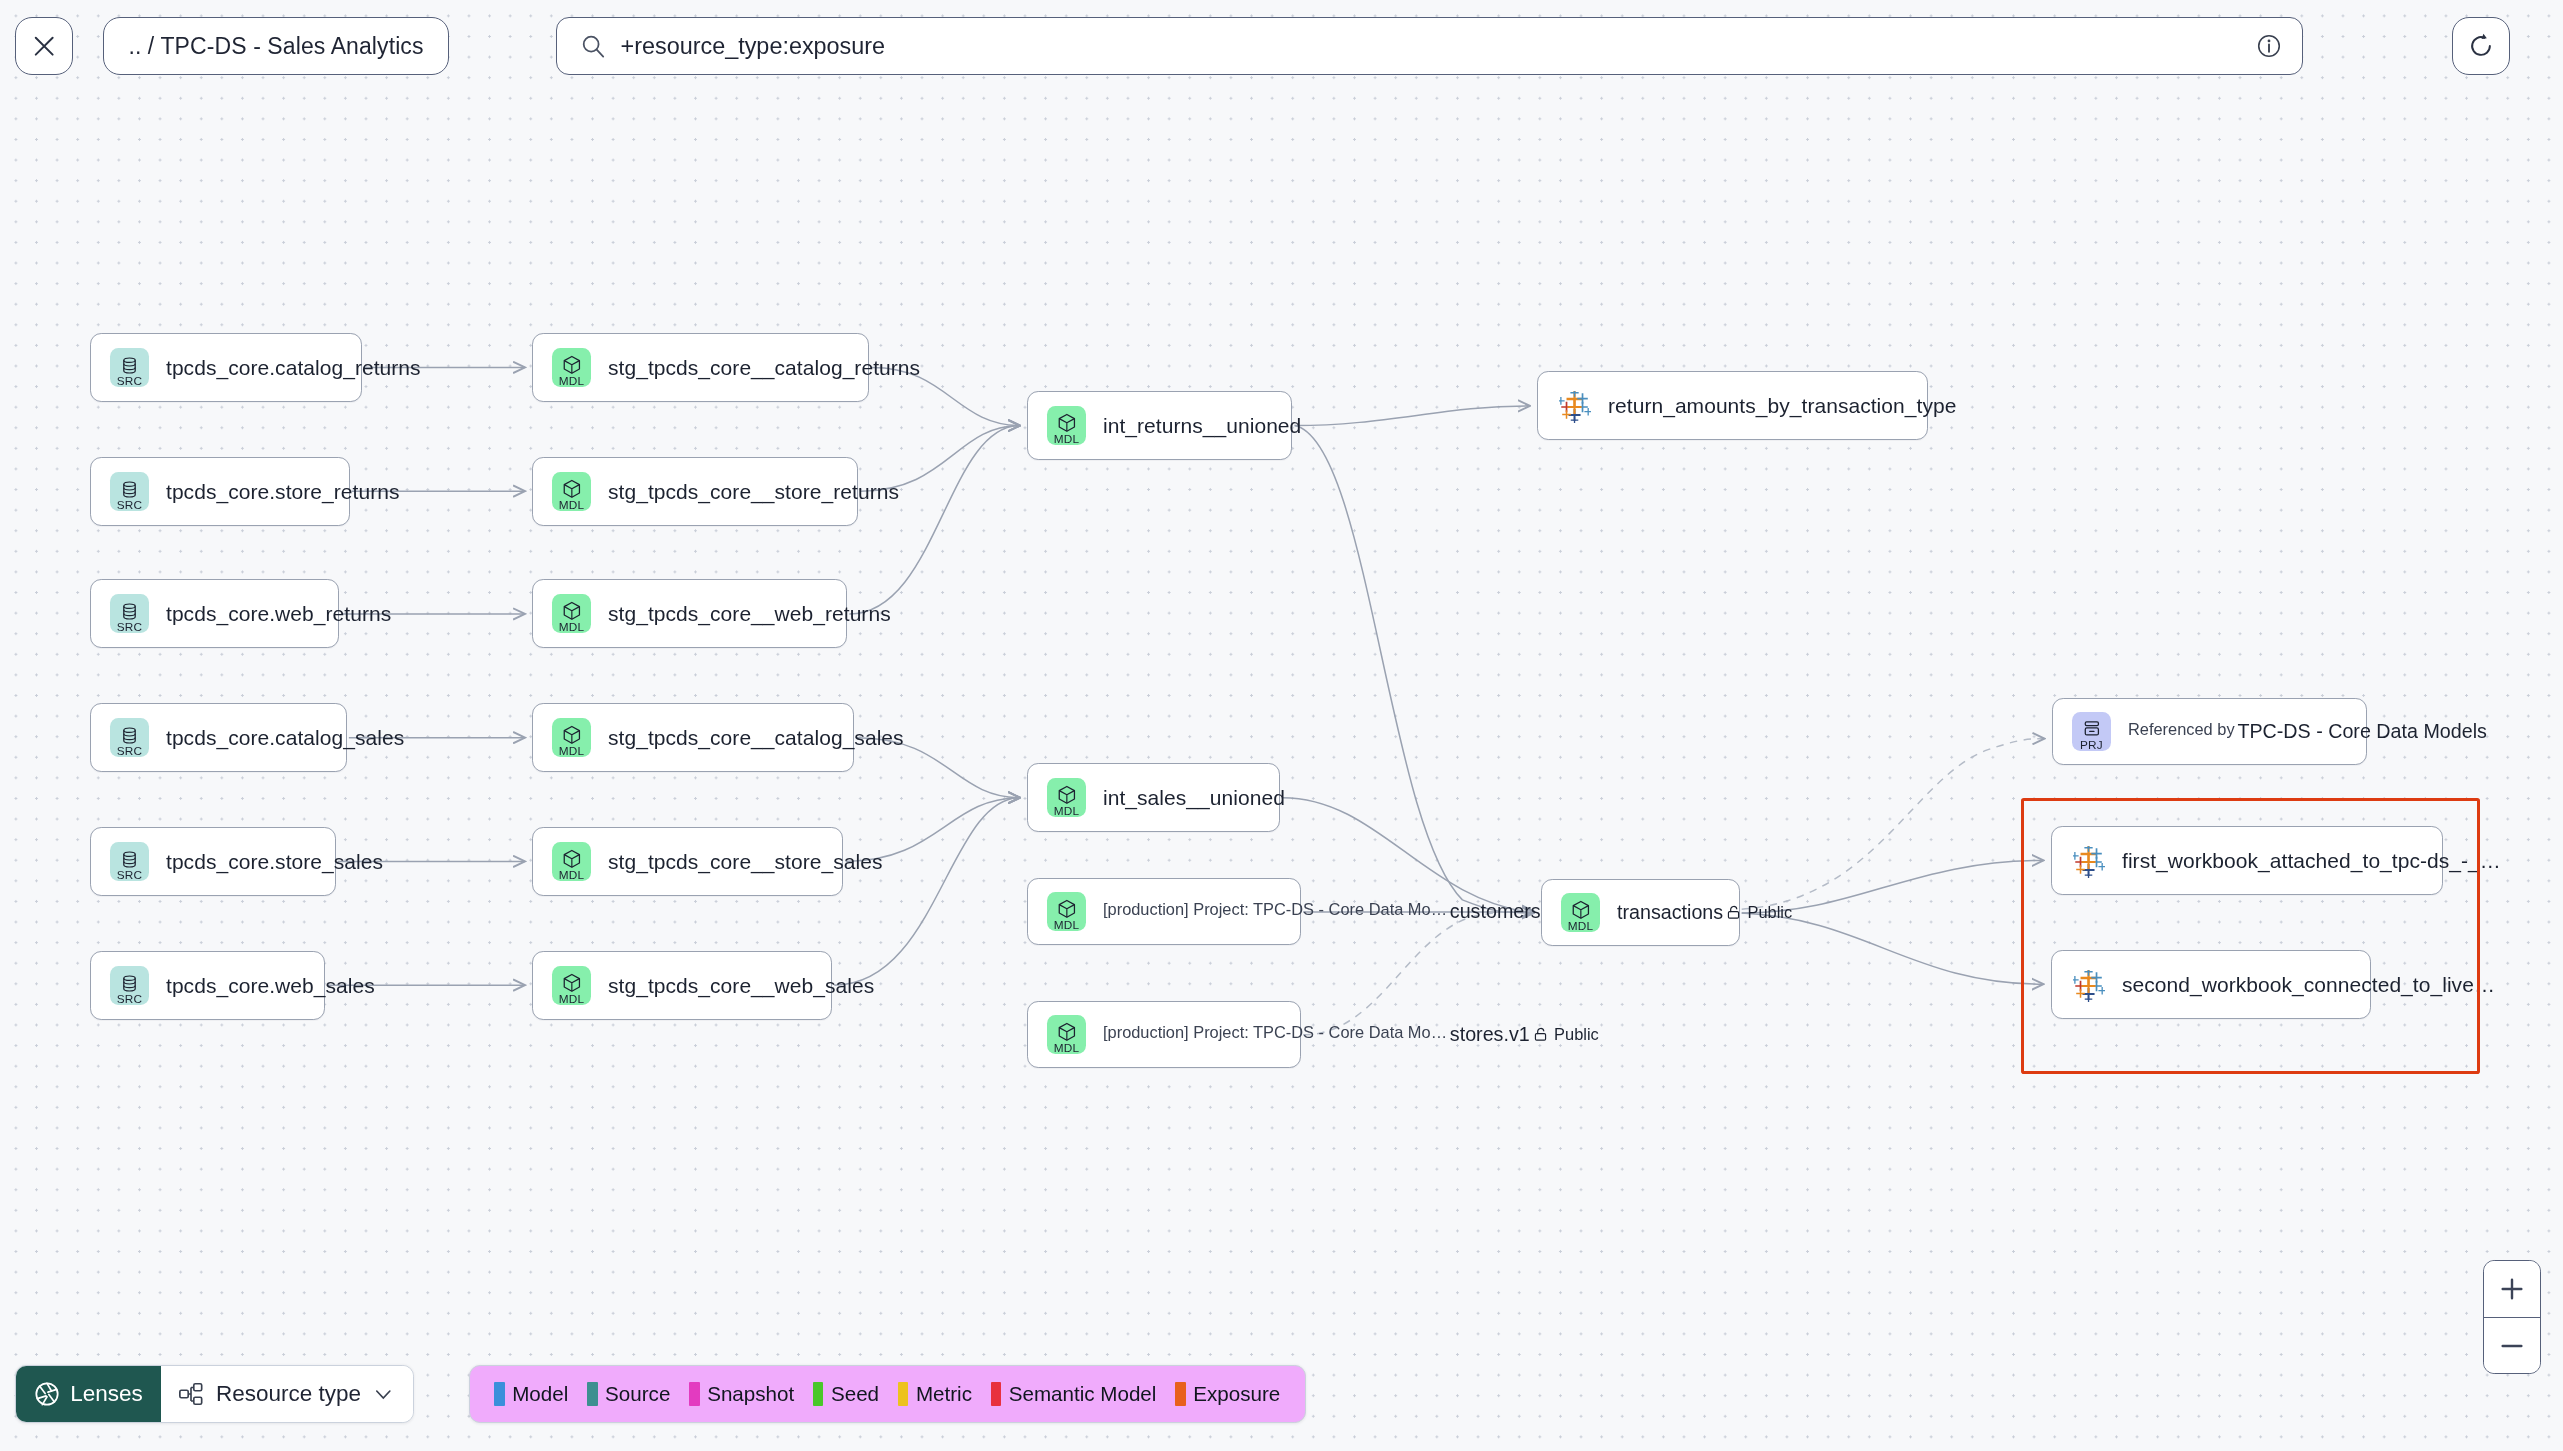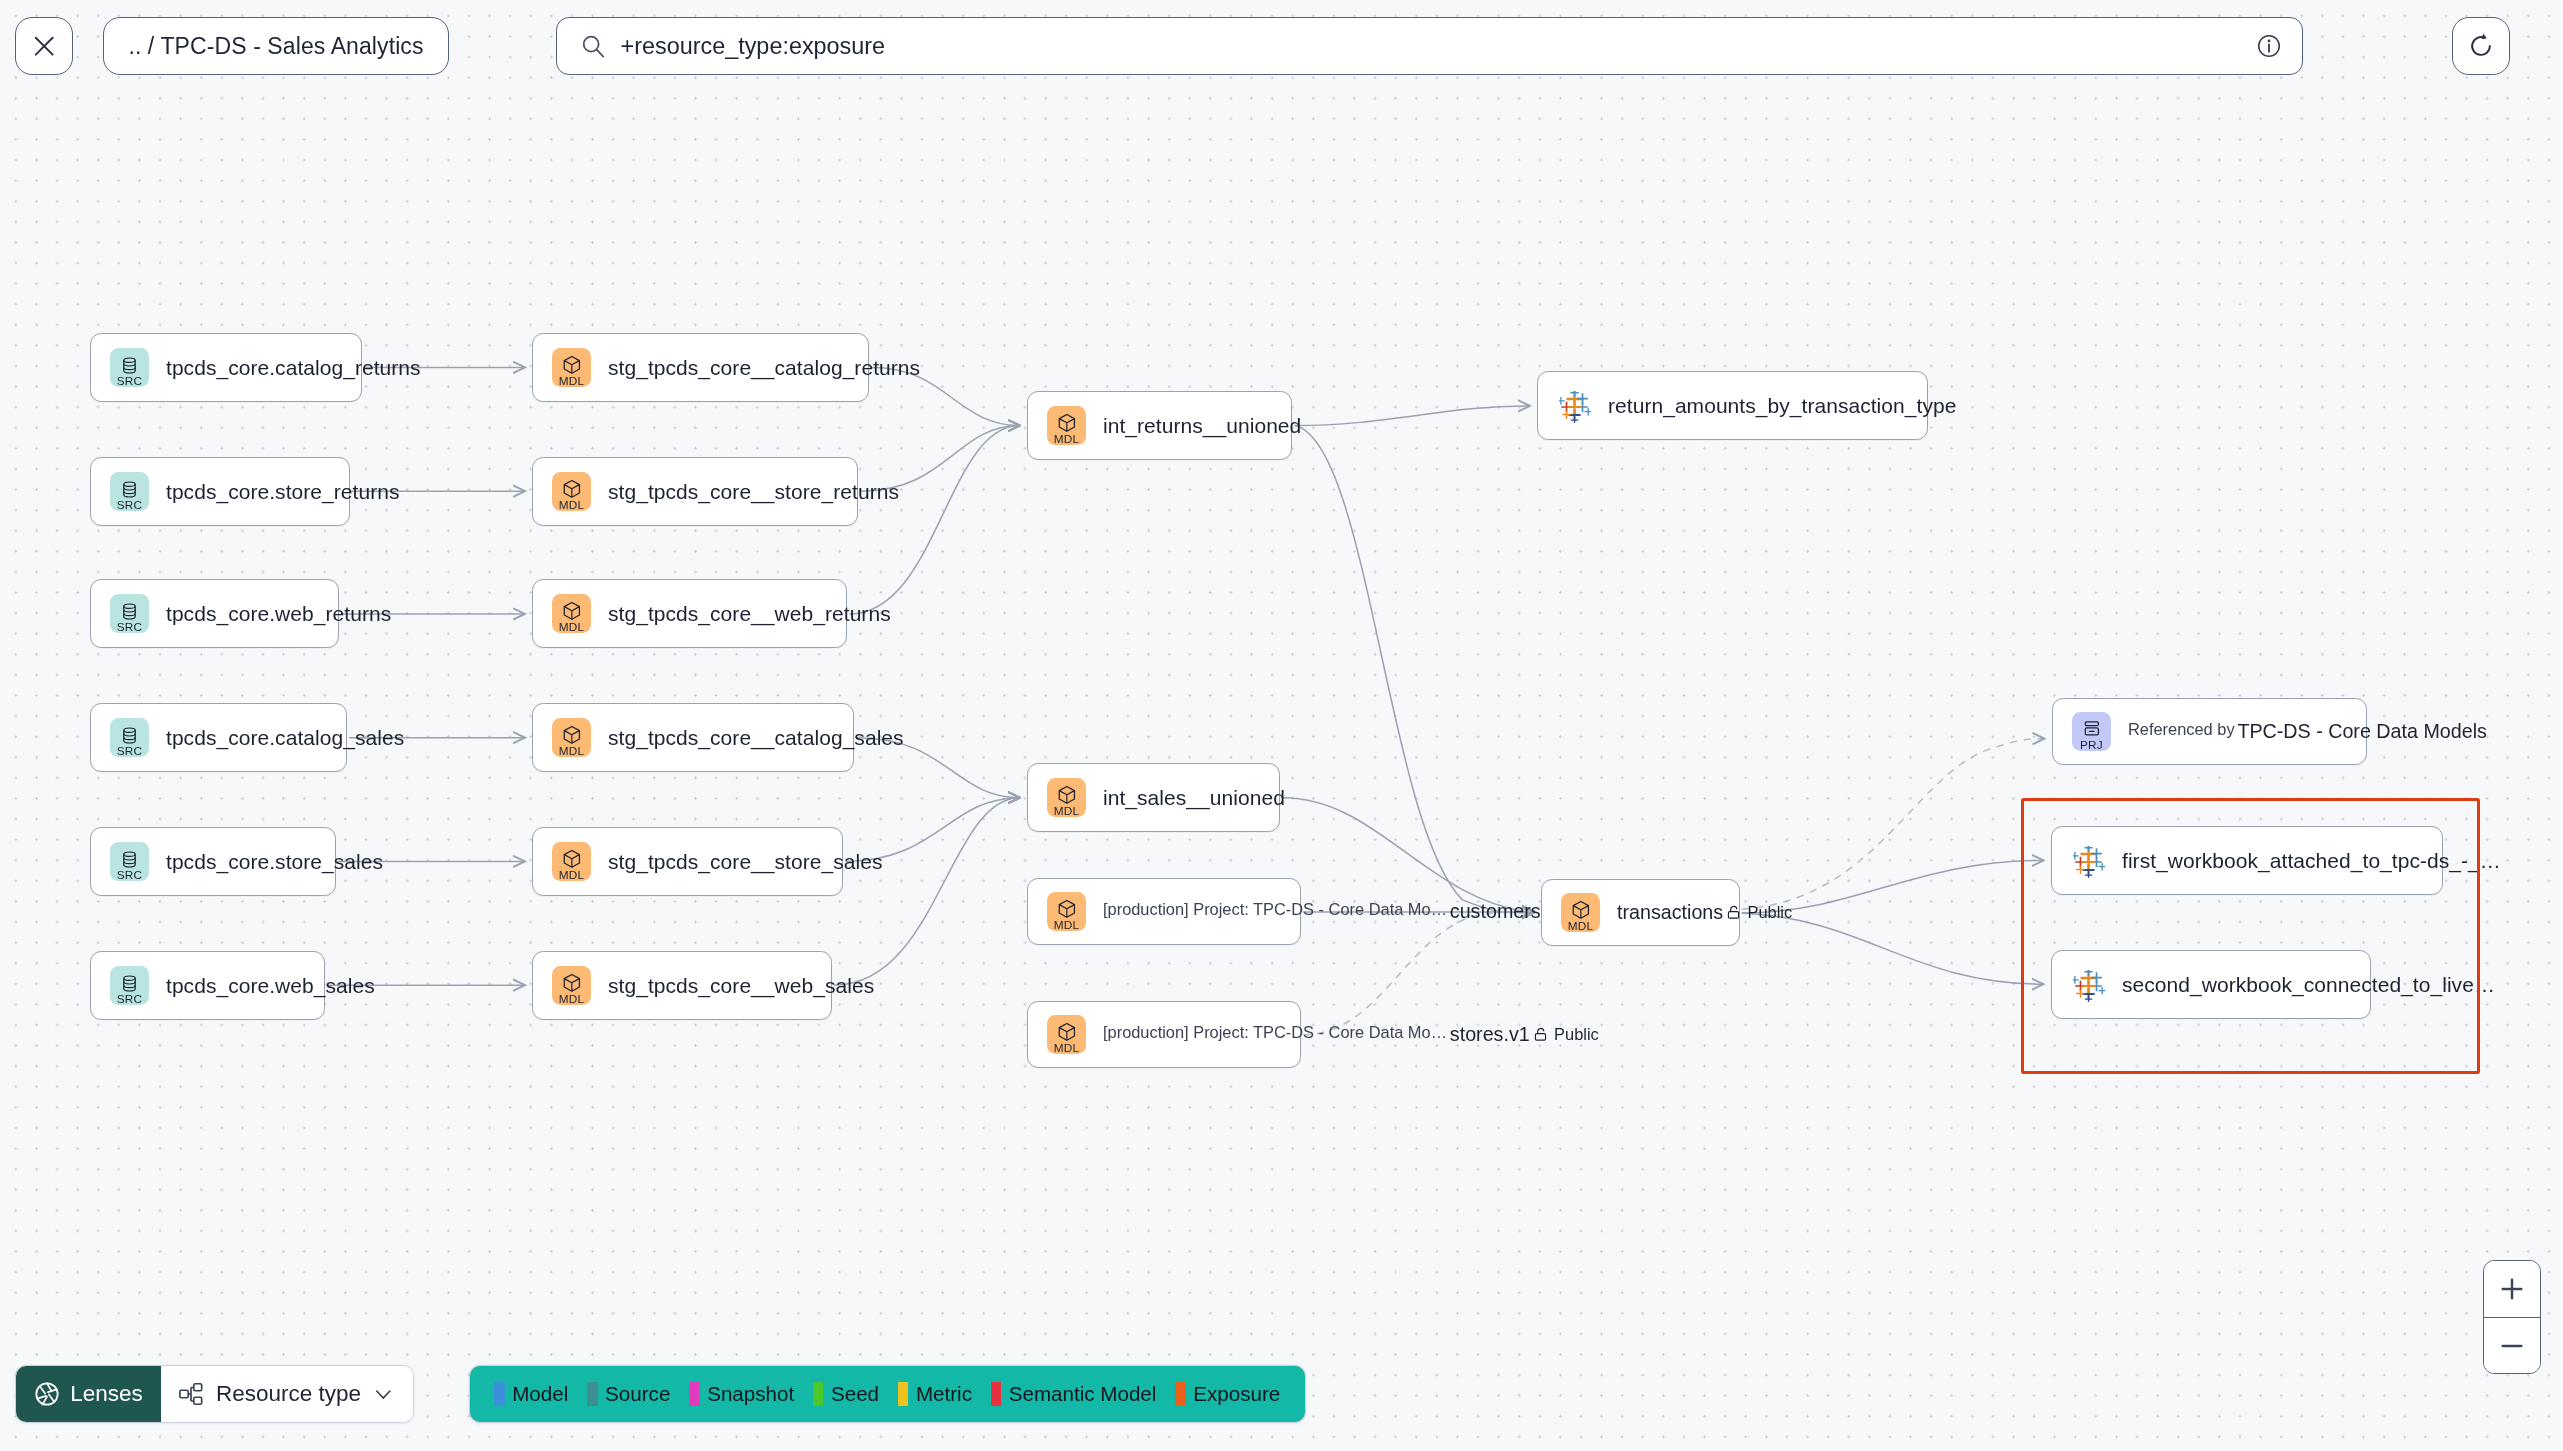--- a/index.html
+++ b/index.html
@@ -64,21 +64,21 @@
     z-index: 20;
     box-shadow: 0 0.9px 0.9px rgba(20,24,40,.04);
   }
   .badge {
     flex: 0 0 auto;
     width: 39px; height: 39px; border-radius: 8.4px;
     display: flex; flex-direction: column; align-items: center; justify-content: flex-end;
     margin-right: 17px;
   }
   .badge.src { background: #b9e4e0; }
-  .badge.mdl { background: #fdba74; }
+  .badge.mdl { background: #86efac; }
   .badge.prj { background: #c3c9f6; }
   .badge .glyph { line-height: 0; margin-bottom: 0.9px; }
   .badge .code {
     font-size: 11.8px; line-height: 11.2px; color: #1c2230;
     font-family: "Liberation Sans", sans-serif; letter-spacing: 0.2px;
   }
   .badge.plain { background: transparent; width: 36px; height: 36px; margin-right: 15px; }
   .node .label {
     font-size: 21px; color: #1c2230; white-space: nowrap;
     letter-spacing: 0.05px;
@@ -123,21 +123,21 @@
   }
   #resource-type-btn {
     background: #ffffff; color: #1f2433;
     display: flex; align-items: center; gap: 12.2px;
     padding: 0 19px 0 17px; font-size: 22.5px;
   }
   #legend {
     position: absolute; left: 469px; bottom: 28px; height: 58px;
     display: flex; align-items: center; gap: 19px;
     padding: 0 24.4px;
-    background: #14b8a6; border: 1.4px solid #cbd2dd; border-radius: 11.2px;
+    background: #f0abfc; border: 1.4px solid #cbd2dd; border-radius: 11.2px;
     box-shadow: 0 0.9px 2.8px rgba(20,24,40,.08);
   }
   .legend-item { display: flex; align-items: center; gap: 7.5px; font-size: 20.6px; color: #11161f; white-space: nowrap; }
   .legend-swatch { width: 10.3px; height: 24.4px; border-radius: 0.9px; flex: 0 0 auto; }
 
   #zoom-controls {
     position: absolute; right: 22.5px; bottom: 77px;
     width: 58px;
     border: 1.5px solid #56607a; border-radius: 11.2px;
     background: #fff; overflow: hidden; z-index: 40;

